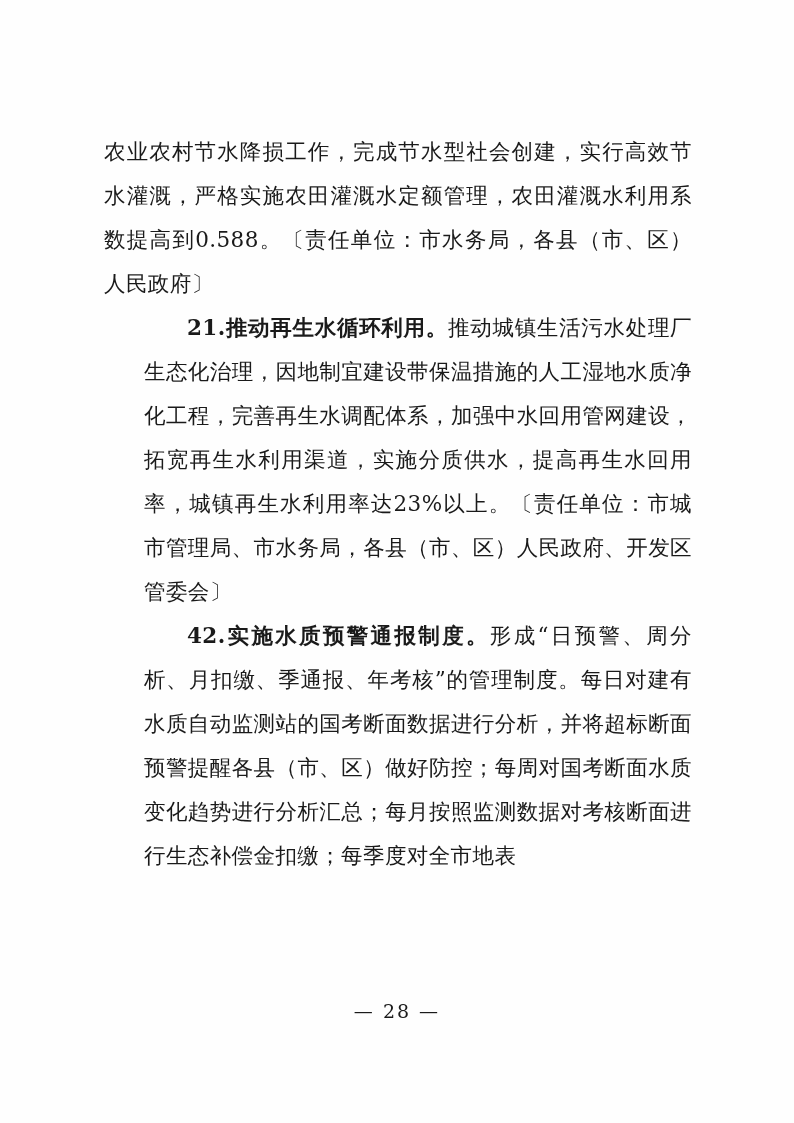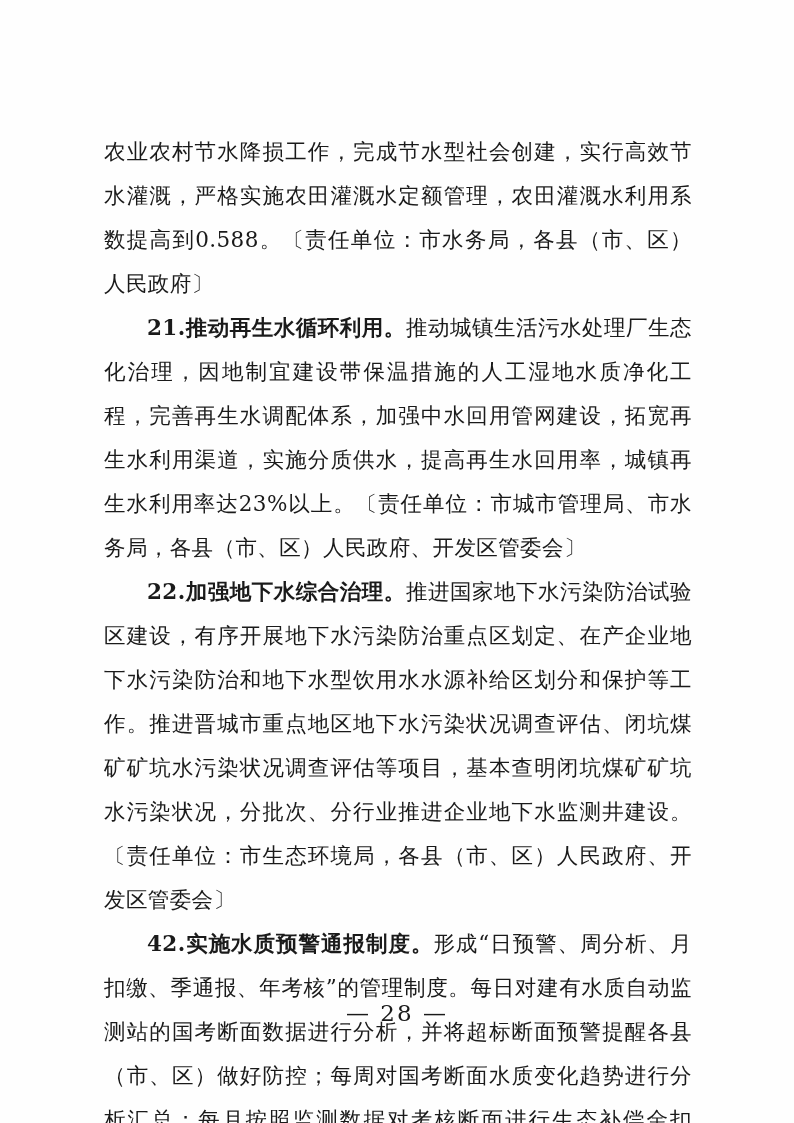--- a/index.html
+++ b/index.html
@@ -29,31 +29,32 @@
     font-size: 21.5px;
     line-height: 44px;
     letter-spacing: 0.4px;
     text-align: justify;
     text-justify: inter-ideograph;
     margin: 0;
     font-family: "DejaVu Serif", "Liberation Serif", serif;
   }
   .indent {
     text-indent: 43px;
+    margin-left: 40px;
   }
   .bold {
     font-weight: 700;
   }
   .page-number {
     position: absolute;
     left: 0;
     right: 0;
     top: 1000px;
     text-align: center;
-    font-size: 23px;
+    font-size: 19px;
     font-family: "DejaVu Serif", "Liberation Serif", serif;
     color: #1a1a1a;
     letter-spacing: 2px;
   }
   .heading {
     font-weight: 700;
   }
 </style>
 </head>
 <body>
@@ -62,23 +63,20 @@
   <div class="doc-body">
 
     <p class="para">
       <span>农业农村节水降损工作，完成节水型社会创建，实行高效节水灌溉，严格实施农田灌溉水定额管理，农田灌溉水利用系数提高到0.588。〔责任单位：市水务局，各县（市、区）人民政府〕</span>
     </p>
 
     <p class="para indent">
       <span class="bold">21.推动再生水循环利用。</span><span>推动城镇生活污水处理厂生态化治理，因地制宜建设带保温措施的人工湿地水质净化工程，完善再生水调配体系，加强中水回用管网建设，拓宽再生水利用渠道，实施分质供水，提高再生水回用率，城镇再生水利用率达23%以上。〔责任单位：市城市管理局、市水务局，各县（市、区）人民政府、开发区管委会〕</span>
     </p>
 
-    <p class="para indent">
-      <span class="bold">22.加强地下水综合治理。</span><span>推进国家地下水污染防治试验区建设，有序开展地下水污染防治重点区划定、在产企业地下水污染防治和地下水型饮用水水源补给区划分和保护等工作。推进晋城市重点地区地下水污染状况调查评估、闭坑煤矿矿坑水污染状况调查评估等项目，基本查明闭坑煤矿矿坑水污染状况，分批次、分行业推进企业地下水监测井建设。〔责任单位：市生态环境局，各县（市、区）人民政府、开发区管委会〕</span>
-    </p>
 
 
     <p class="para indent">
       <span class="bold">42.实施水质预警通报制度。</span><span>形成“日预警、周分析、月扣缴、季通报、年考核”的管理制度。每日对建有水质自动监测站的国考断面数据进行分析，并将超标断面预警提醒各县（市、区）做好防控；每周对国考断面水质变化趋势进行分析汇总；每月按照监测数据对考核断面进行生态补偿金扣缴；每季度对全市地表</span>
     </p>
 
   </div>
 
   <div class="page-number">— 28 —</div>
 </div>

